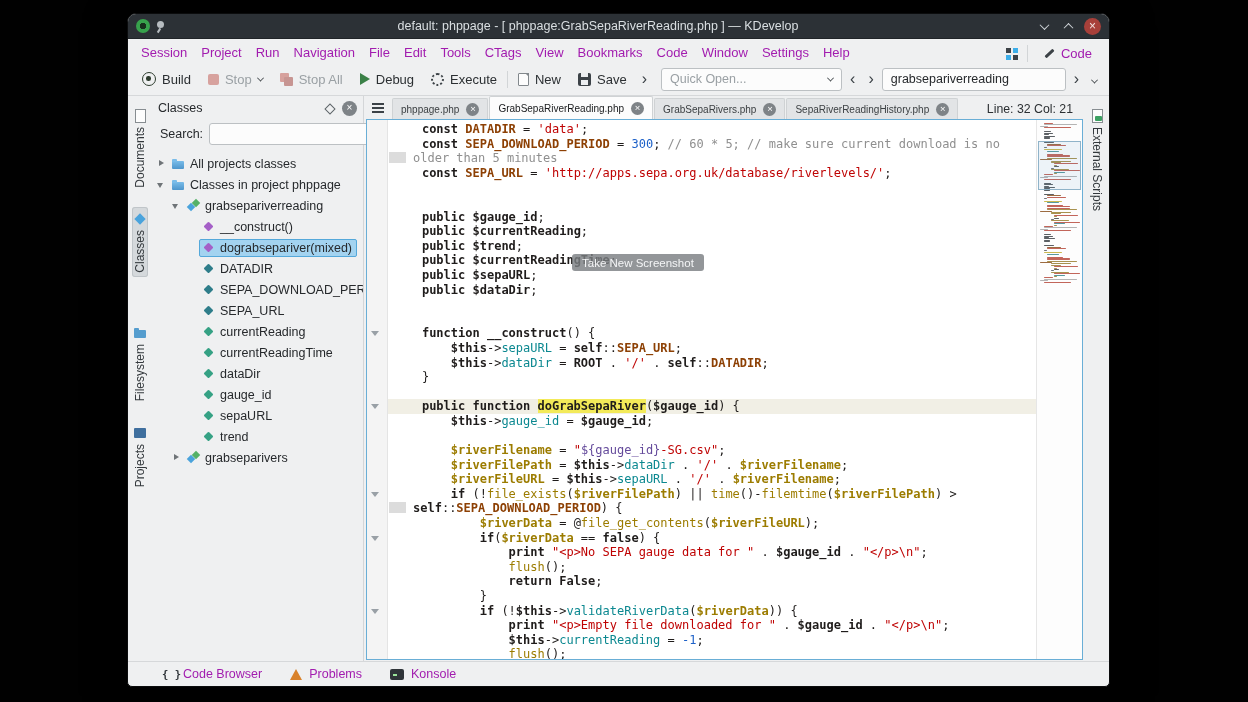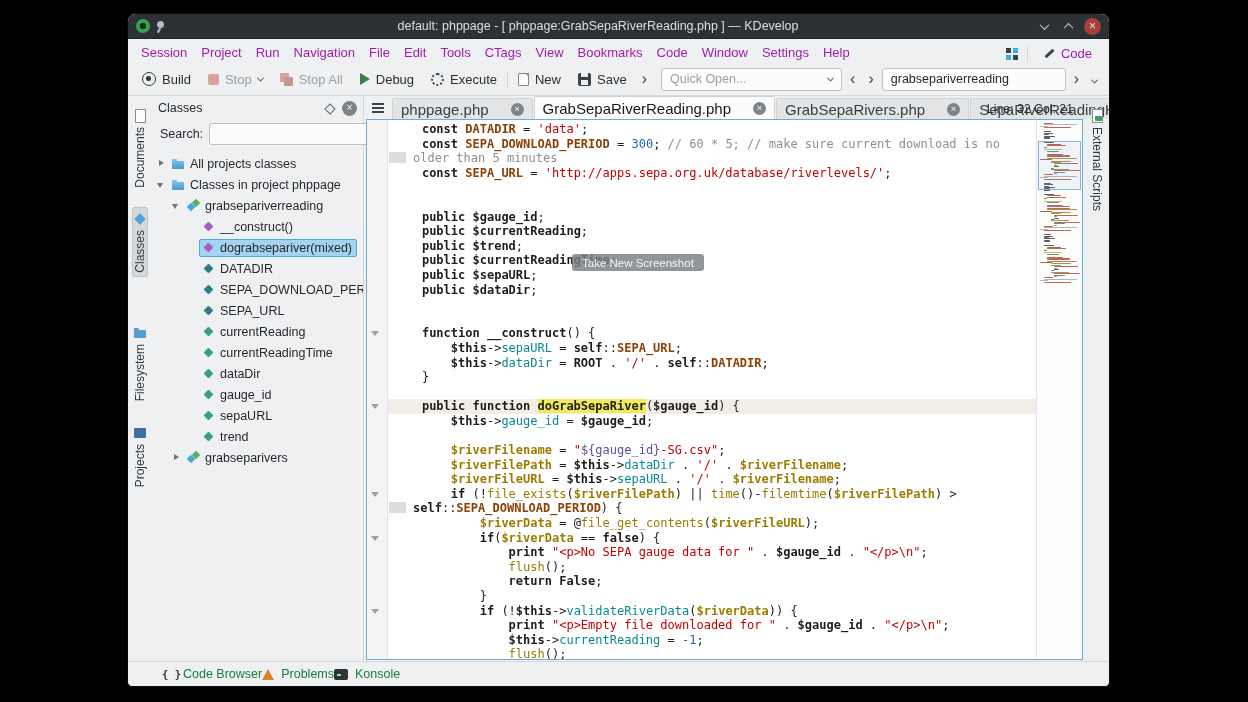--- a/index.html
+++ b/index.html
@@ -108,21 +108,21 @@
   .ni-const::before{content:"";position:absolute;left:3px;top:3px;width:7px;height:7px;background:#2e7d8a;transform:rotate(45deg);border-radius:1px;}
   .ni-field::before{content:"";position:absolute;left:3px;top:3px;width:7px;height:7px;background:#35a184;transform:rotate(45deg);border-radius:1px;}
 
   
   .editor-col{flex:1;display:flex;flex-direction:column;min-width:0;padding:0 2px;}
   .tabbar{flex:none;height:23px;display:flex;align-items:flex-end;gap:1px;padding:0 2px;}
   .tabbar-icon{width:16px;height:16px;position:relative;margin:0 5px 3px 2px;flex:none;}
   .tabbar-icon::before{content:"";position:absolute;left:2px;top:3px;width:12px;height:2px;background:#3c4247;
     box-shadow:0 4px 0 #3c4247,0 8px 0 #3c4247;}
   .tabs{display:flex;align-items:flex-end;gap:1px;min-width:0;}
-  .etab{display:flex;align-items:center;gap:22px;height:21px;padding:0 8px;font-size:15px;color:#3c4043;
+  .etab{display:flex;align-items:center;gap:7px;height:21px;padding:0 8px;font-size:10px;color:#3c4043;
     background:#e2e4e6;border:1px solid #cfd2d4;border-bottom:none;border-radius:2px 2px 0 0;white-space:nowrap;}
   .etab.active{background:#fcfcfc;color:#17191b;height:23px;}
   .tab-close{width:13px;height:13px;border-radius:50%;background:#7e8387;color:#fff;font-size:9.5px;line-height:12.5px;text-align:center;flex:none;}
   .linecol{margin-left:auto;font-size:12.3px;color:#2b2f32;padding:0 8px 3px 0;white-space:nowrap;}
 
   .editor-body{flex:1;min-height:0;display:flex;border:1px solid #69aed6;background:#fff;position:relative;margin-bottom:1px;}
   .code-wrap{flex:1;min-width:0;overflow:hidden;position:relative;padding-top:2px;
     font-family:"DejaVu Sans Mono",monospace;font-size:12px;line-height:14.6px;color:#1f1c1b;}
   .code-wrap::before{content:"";position:absolute;left:0;top:0;bottom:0;width:20px;background:#f4f4f4;border-right:1px solid #e4e4e4;}
   .code-line{position:relative;height:14.6px;padding-left:26px;white-space:pre;}
@@ -145,22 +145,22 @@
   .t-caret{display:inline-block;width:1.5px;height:12px;background:#1a1a1a;vertical-align:-2px;margin-right:-1.5px;}
 
   .minimap{width:46px;flex:none;border-left:1px solid #e6e6e6;background:#fdfdfd;position:relative;padding:3px 3px;}
   .mm-line{height:1px;margin-bottom:0.4px;border-radius:0.5px;}
   .mm-view{position:absolute;left:1px;right:1px;top:21px;height:49px;border:1px solid #8fb3c9;background:rgba(100,160,205,0.10);}
 
   .tooltip-overlay{position:absolute;left:205px;top:134px;background:rgba(123,127,131,0.82);color:#f4f5f6;
     font-size:11.5px;padding:2.5px 10px;border-radius:3px;white-space:nowrap;z-index:5;}
 
   
-  .bottombar{flex:none;height:25px;display:flex;align-items:center;padding-left:34px;
-    border-top:1px solid #d6d8da;font-size:12.5px;color:#15803d;}
+  .bottombar{flex:none;height:25px;display:flex;align-items:center;gap:28px;padding-left:34px;
+    border-top:1px solid #d6d8da;font-size:12.5px;color:#a21caf;}
   .bbtn{display:flex;align-items:center;gap:7px;white-space:nowrap;}
   .bicon{position:relative;width:14px;height:13px;flex:none;}
   .bi-braces::before{content:"{ }";position:absolute;left:0;top:0;font:bold 10.5px "DejaVu Sans Mono",monospace;color:#2f3439;}
   .bi-warning{width:0;height:0;border-left:6.5px solid transparent;border-right:6.5px solid transparent;border-bottom:11px solid #d9822b;}
   .bi-terminal{width:14px;height:11px;background:#2f3439;border-radius:2px;margin-top:1px;}
   .bi-terminal::before{content:"";position:absolute;left:3px;top:5px;width:4px;height:1.6px;background:#9be49b;}
 </style>
 </head>
 <body>
 

